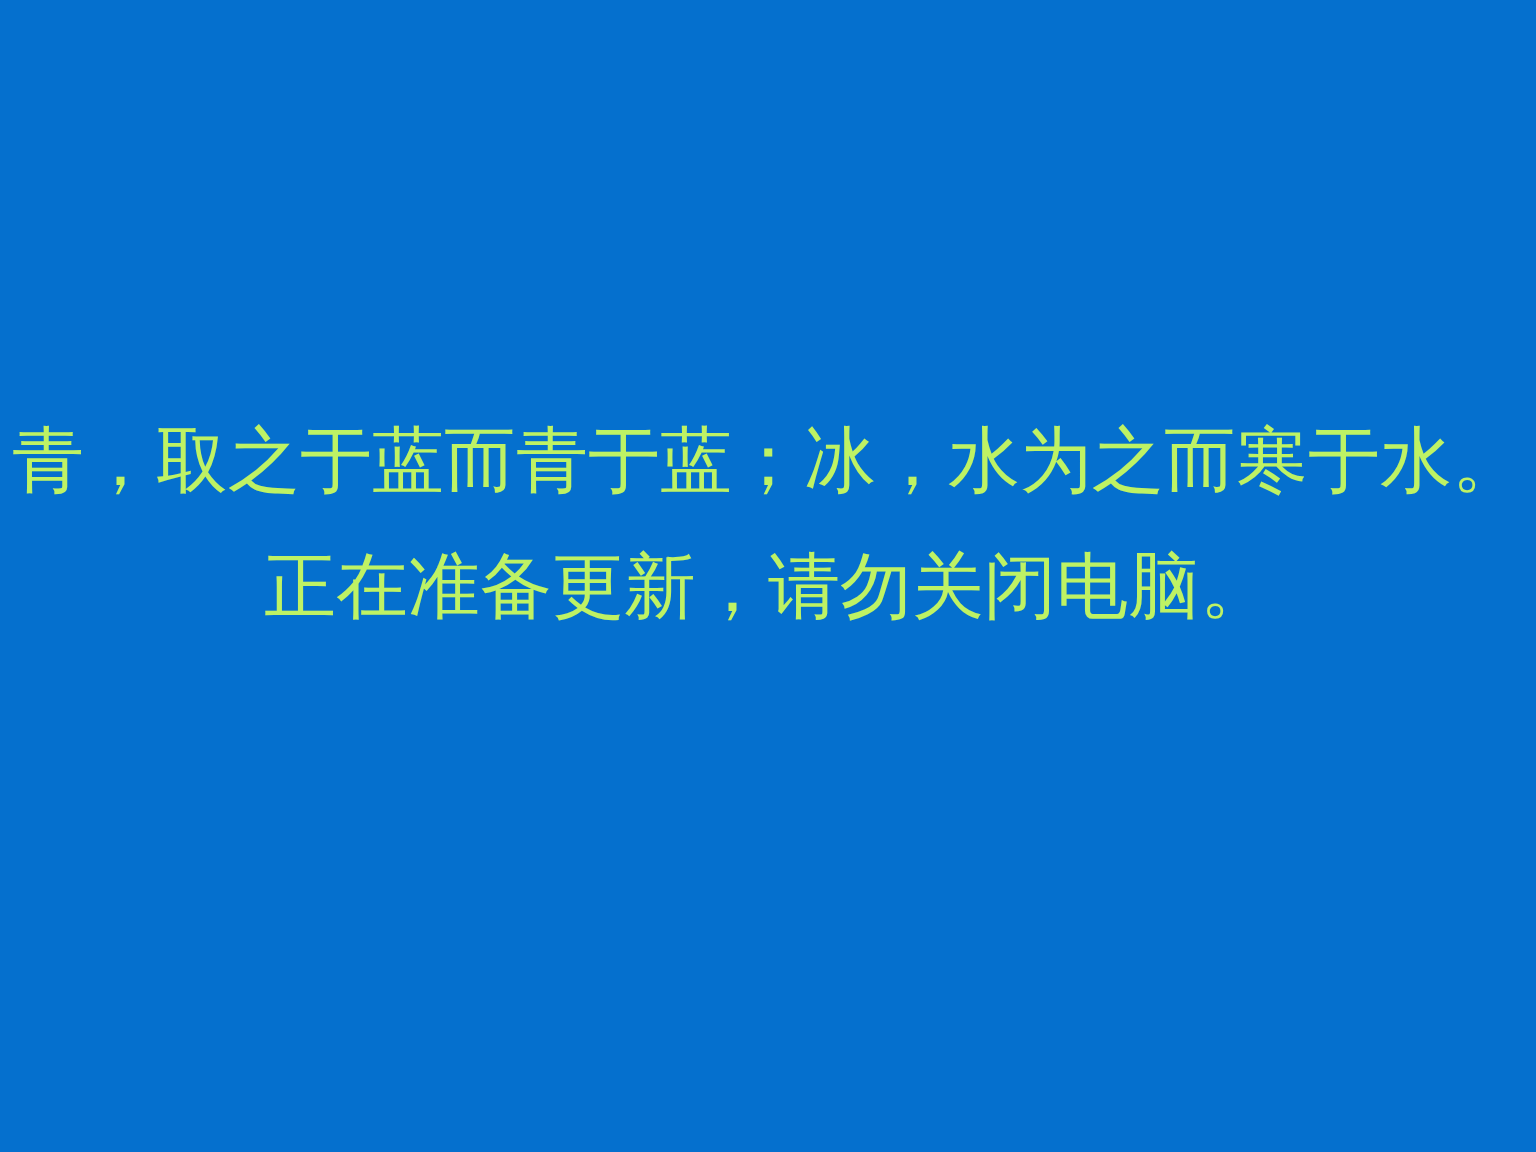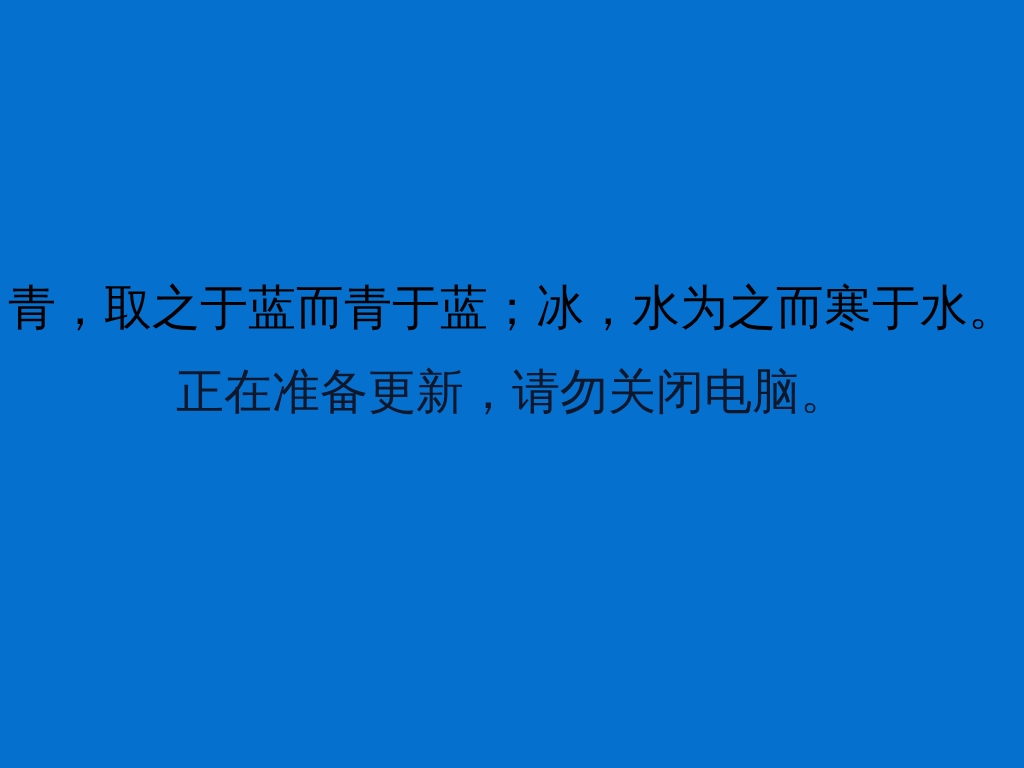--- a/index.html
+++ b/index.html
@@ -55,19 +55,19 @@
     margin-top: 14px;
   }
 </style>
 </head>
 <body>
 
 <div id="update-screen" style="background: rgb(5, 112, 206);">
 
   <div id="message-block">
 
-    <span id="quote-text" class="message-line" style="color: #000000;">青，取之于蓝而青于蓝；冰，水为之而寒于水。</span>
+    <span id="quote-text" class="message-line" style="color: #bef264;">青，取之于蓝而青于蓝；冰，水为之而寒于水。</span>
 
-    <span id="status-text" class="message-line" style="color: #0f172a;">正在准备更新，请勿关闭电脑。</span>
+    <span id="status-text" class="message-line" style="color: #bef264;">正在准备更新，请勿关闭电脑。</span>
 
   </div>
 
 </div>
 
 </body></html>

